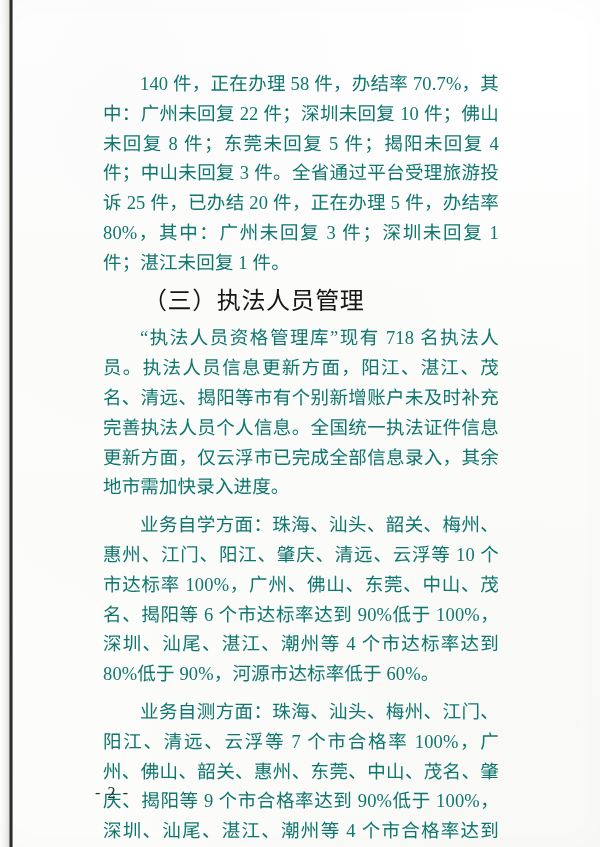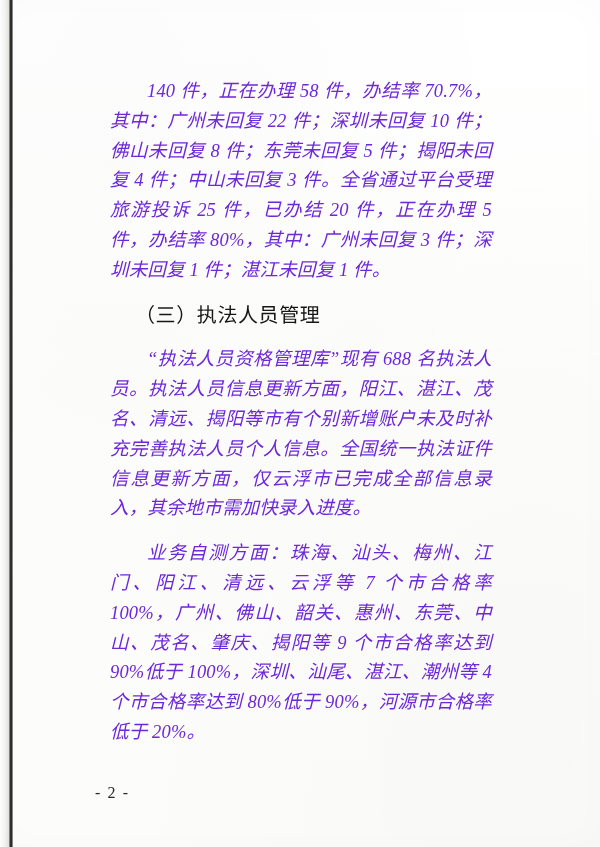--- a/index.html
+++ b/index.html
@@ -61,39 +61,38 @@
 
   
   #text-body {
     position: absolute;
     left: 95px;
     top: 62px;
     width: 412px;
   }
 
   p.para {
-    margin: 15px;
+    margin: 8px;
     font-size: 18.5px;
     line-height: 29.8px;
-    color: #6d28d9;
+    color: #0f766e;
     text-align: justify;
     text-justify: inter-ideograph;
     letter-spacing: 0.15px;
     font-family: "Liberation Serif", "DejaVu Serif", serif;
-    font-style: italic;
     -webkit-font-smoothing: antialiased;
   }
 
   p.indent {
     text-indent: 2em;
   }
 
   p.heading {
     margin: 0;
-    font-size: 20px;
+    font-size: 24px;
     line-height: 29.8px;
     color: #161616;
     text-indent: 2em;
     letter-spacing: 0.6px;
     font-family: "Liberation Serif", "DejaVu Serif", serif;
   }
 
   
   #page-number {
     position: absolute;
@@ -123,23 +122,24 @@
   <div id="scan-edge-soft"></div>
   <div id="scan-edge"></div>
   <div id="paper-tone"></div>
 
   <div id="text-body">
 
     <p class="para indent">140 件，正在办理 58 件，办结率 70.7%，其中：广州未回复 22 件；深圳未回复 10 件；佛山未回复 8 件；东莞未回复 5 件；揭阳未回复 4 件；中山未回复 3 件。全省通过平台受理旅游投诉 25 件，已办结 20 件，正在办理 5 件，办结率 80%，其中：广州未回复 3 件；深圳未回复 1 件；湛江未回复 1 件。</p>
 
     <p class="heading">（三）执法人员管理</p>
 
-    <p class="para indent">“执法人员资格管理库”现有 688 名执法人员。执法人员信息更新方面，阳江、湛江、茂名、清远、揭阳等市有个别新增账户未及时补充完善执法人员个人信息。全国统一执法证件信息更新方面，仅云浮市已完成全部信息录入，其余地市需加快录入进度。</p>
+    <p class="para indent">“执法人员资格管理库”现有 718 名执法人员。执法人员信息更新方面，阳江、湛江、茂名、清远、揭阳等市有个别新增账户未及时补充完善执法人员个人信息。全国统一执法证件信息更新方面，仅云浮市已完成全部信息录入，其余地市需加快录入进度。</p>
 
 
+    <p class="para indent">业务自学方面：珠海、汕头、韶关、梅州、惠州、江门、阳江、肇庆、清远、云浮等 10 个市达标率 100%，广州、佛山、东莞、中山、茂名、揭阳等 6 个市达标率达到 90%低于 100%，深圳、汕尾、湛江、潮州等 4 个市达标率达到 80%低于 90%，河源市达标率低于 60%。</p>
 
     <p class="para indent">业务自测方面：珠海、汕头、梅州、江门、阳江、清远、云浮等 7 个市合格率 100%，广州、佛山、韶关、惠州、东莞、中山、茂名、肇庆、揭阳等 9 个市合格率达到 90%低于 100%，深圳、汕尾、湛江、潮州等 4 个市合格率达到 80%低于 90%，河源市合格率低于 20%。</p>
 
   </div>
 
   <div id="page-number">- 2 -</div>
 
   <div id="softener"></div>
 </div>
 

